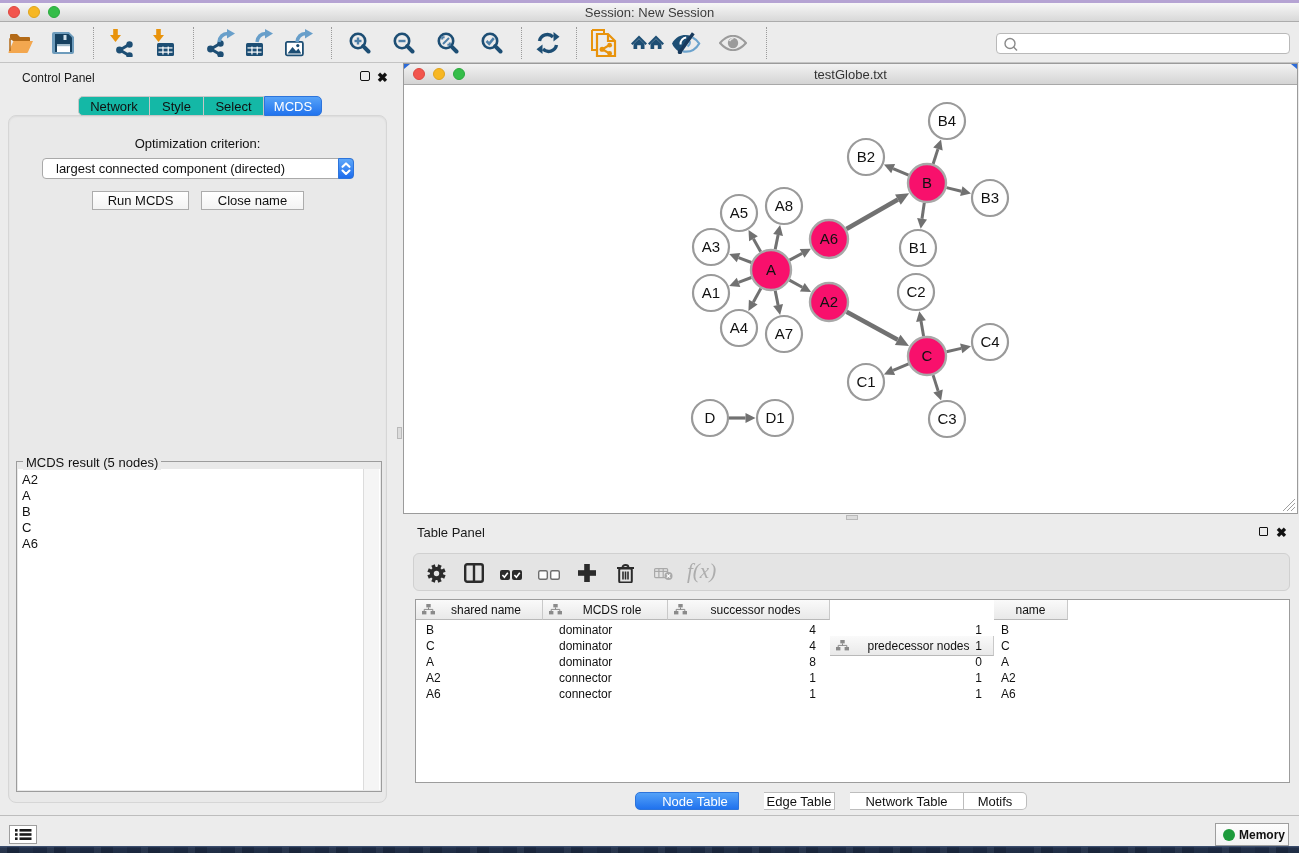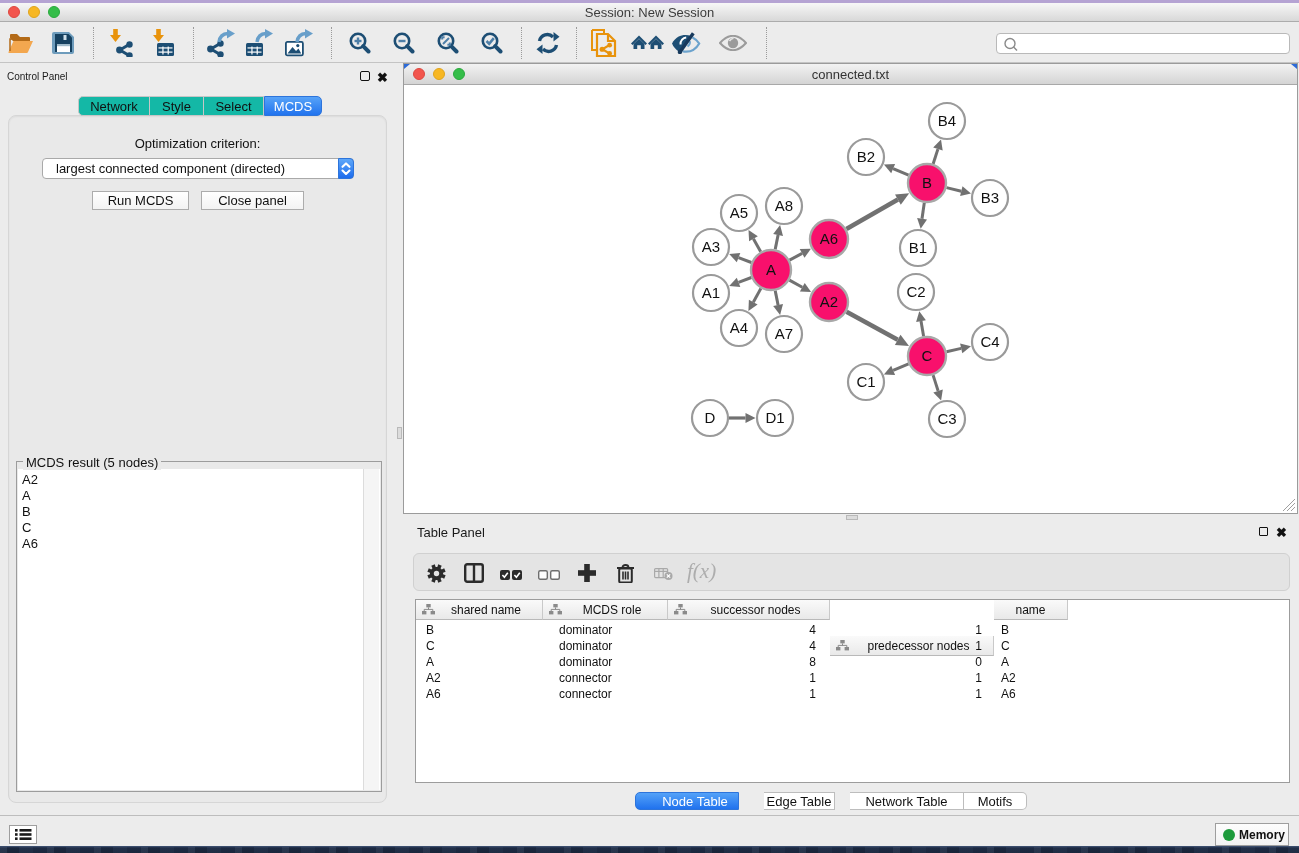--- a/index.html
+++ b/index.html
@@ -14,21 +14,21 @@
 .tl { position:absolute; width:12px; height:12px; border-radius:50%; top:-3px; }
 #titlebar .tl { top:3px; }
 
 
 #toolbar { left:0; top:22px; width:1299px; height:41px; background:#ececec; border-bottom:1px solid #c4c4c4; }
 .tsep { position:absolute; top:5px; height:32px; width:0; border-left:1px dotted #9a9a9a; }
 .ticon { position:absolute; top:0; }
 #searchbox { position:absolute; left:996px; top:11px; width:294px; height:21px; background:#fff; border:1px solid #b9b9b9; border-radius:4px; }
 
 
-#cp-title { left:7px; top:71px; font-size:10px; color:#1a1a1a; }
+#cp-title { left:22px; top:71px; font-size:12px; color:#1a1a1a; }
 .winbtn { position:absolute; font-size:12px; color:#111; }
 #cp-body { left:8px; top:115px; width:379px; height:688px; background:#e9e9e9; border:1px solid #d6d6d6; border-radius:8px; box-shadow:inset 0 1px 2px rgba(0,0,0,0.06); }
 .tab { position:absolute; top:96px; height:20px; background:#14b8a6; border:1px solid #c6c6c6; font-size:13px; color:#111; text-align:center; line-height:19px; }
 #tab-network { left:78px; width:72px; border-radius:5px 0 0 5px; }
 #tab-style { left:150px; width:54px; border-left:none; }
 #tab-select { left:204px; width:60px; border-left:none; }
 #tab-mcds { left:264px; width:58px; border:1px solid #2d74db; border-radius:0 5px 5px 0; background:linear-gradient(#57a3f8,#2173ee); color:#fff; }
 #optlabel { left:0px; top:136px; width:395px; text-align:center; font-size:13px; color:#111; }
 #combo { left:42px; top:158px; width:312px; height:21px; background:#fff; border:1px solid #a9a9a9; border-radius:4px; font-size:13px; color:#111; line-height:19px; padding-left:13px; }
 #combo-btn { left:338px; top:158px; width:16px; height:21px; border-radius:0 4px 4px 0; background:linear-gradient(#5ea7f9,#1c6ced); border:1px solid #2d74db; }
@@ -247,32 +247,32 @@
 <div class="tab" id="tab-mcds">MCDS</div>
 <div class="abs" id="optlabel">Optimization criterion:</div>
 <div class="abs" id="combo">largest connected component (directed)</div>
 <div class="abs" id="combo-btn">
     <svg width="16" height="19" viewBox="0 0 16 19" style="position:absolute;left:-1px;top:0px;">
       <polyline points="4.5,7.8 8,4.4 11.5,7.8" fill="none" stroke="#fff" stroke-width="2.1" stroke-linecap="round" stroke-linejoin="round"></polyline>
       <polyline points="4.5,11.6 8,15 11.5,11.6" fill="none" stroke="#fff" stroke-width="2.1" stroke-linecap="round" stroke-linejoin="round"></polyline>
     </svg>
   </div>
 <div class="btn" id="btn-run">Run MCDS</div>
-<div class="btn" id="btn-close">Close panel</div>
+<div class="btn" id="btn-close">Close name</div>
 <div class="abs" id="fieldset"></div>
 <div class="abs" id="mcds-list">A2<br>A<br>B<br>C<br>A6</div>
 <div class="abs" id="mcds-scroll"></div>
 <div class="abs" id="fieldset-label">MCDS result (5 nodes)</div>
 
 <div class="abs" id="netwin">
   <div id="nettitle">
     <div class="tl" style="left:9px; top:4px; background:#f2554d; border:1px solid #dd4840;"></div>
     <div class="tl" style="left:29px; top:4px; background:#f7b723; border:1px solid #e0a41c;"></div>
     <div class="tl" style="left:49px; top:4px; background:#35bd49; border:1px solid #2aa93d;"></div>
-    <div class="title">connected.txt</div>
+    <div class="title">testGlobe.txt</div>
   </div>
   <svg width="6" height="5" viewBox="0 0 6 5" style="position:absolute; left:0px; top:0px;">
       <polygon points="0,0 6,0 0,5" fill="#2d6bd8"></polygon>
     </svg>
     <svg width="6" height="5" viewBox="0 0 6 5" style="position:absolute; right:0px; top:0px;">
       <polygon points="6,0 0,0 6,5" fill="#2d6bd8"></polygon>
     </svg>
 <svg width="14" height="14" viewBox="0 0 14 14" style="z-index:5; position:absolute; right:1px; bottom:1px;">
       <g stroke="#9f9f9f" stroke-width="1">
         <line x1="13" y1="1" x2="1" y2="13"></line>

